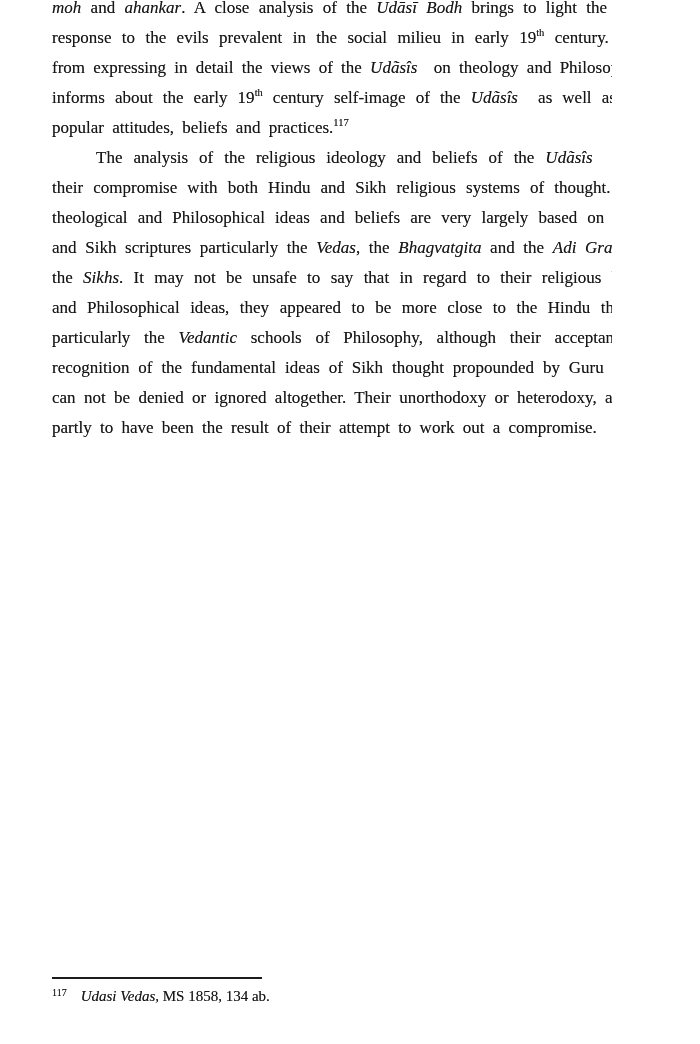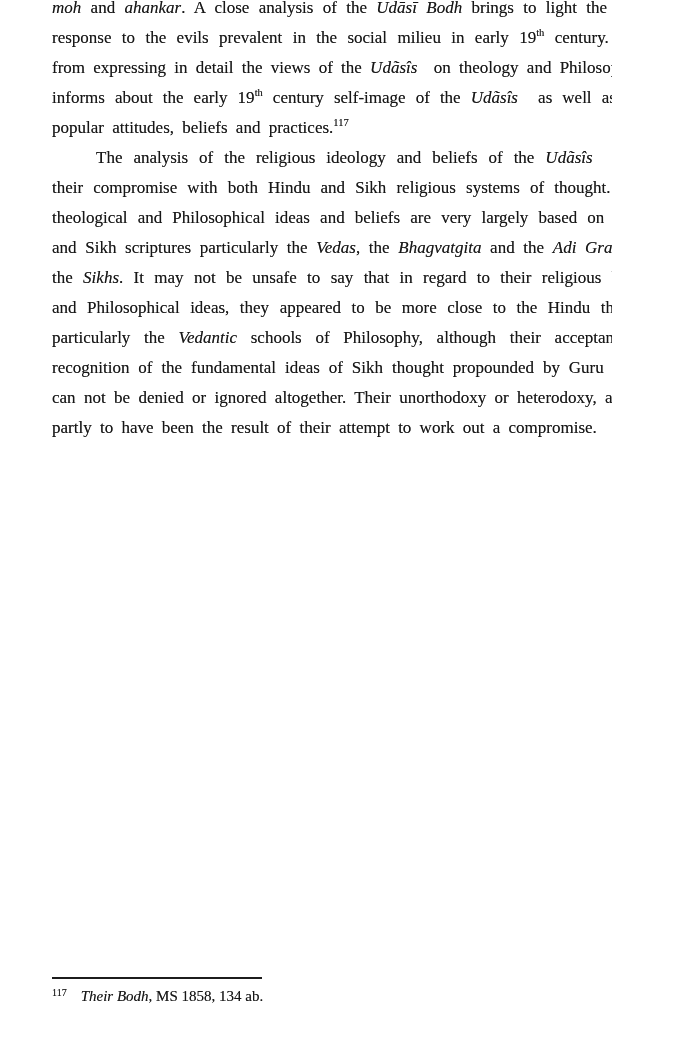--- a/index.html
+++ b/index.html
@@ -70,17 +70,17 @@
 <div class="page">
 
   <div class="body-text">
     <p class="para"><i>moh</i><span> and </span><i>ahankar</i><span>. A close analysis of the </span><i>Udāsī Bodh</i><span> brings to light the </span><i>Udāsī</i><span> response to the evils prevalent in the social milieu in early 19</span><sup>th</sup><span> century. Apart from expressing in detail the views of the </span><i>Udãsîs&nbsp;</i><span> on theology and Philosophy, it informs about the early 19</span><sup>th</sup><span> century self-image of the </span><i>Udãsîs&nbsp;</i><span> as well as their popular attitudes, beliefs and practices.</span><sup>117</sup></p>
     <p class="para indented"><span>The analysis of the religious ideology and beliefs of the </span><i>Udãsîs&nbsp;</i><span> shows their compromise with both Hindu and Sikh religious systems of thought. Their theological and Philosophical ideas and beliefs are very largely based on Hindu and Sikh scriptures particularly the </span><i>Vedas</i><span>, the </span><i>Bhagvatgita</i><span> and the </span><i>Adi Granth</i><span> of the </span><i>Sikhs</i><span>. It may not be unsafe to say that in regard to their religious beliefs and Philosophical ideas, they appeared to be more close to the Hindu thought, particularly the </span><i>Vedantic</i><span> schools of Philosophy, although their acceptance or recognition of the fundamental ideas of Sikh thought propounded by Guru Nanak can not be denied or ignored altogether. Their unorthodoxy or heterodoxy, appears partly to have been the result of their attempt to work out a compromise.</span></p>
   </div>
 
   <div class="footnote-area">
     <div class="fn-rule"></div>
     <div class="fn-line">
-      <sup class="fn-marker">117</sup><span><i>Their Bodh,</i><span> MS 1858, 134 ab.</span></span>
+      <sup class="fn-marker">117</sup><span><i>Udasi Vedas,</i><span> MS 1858, 134 ab.</span></span>
     </div>
   </div>
 
 </div>
 
 </body></html>

